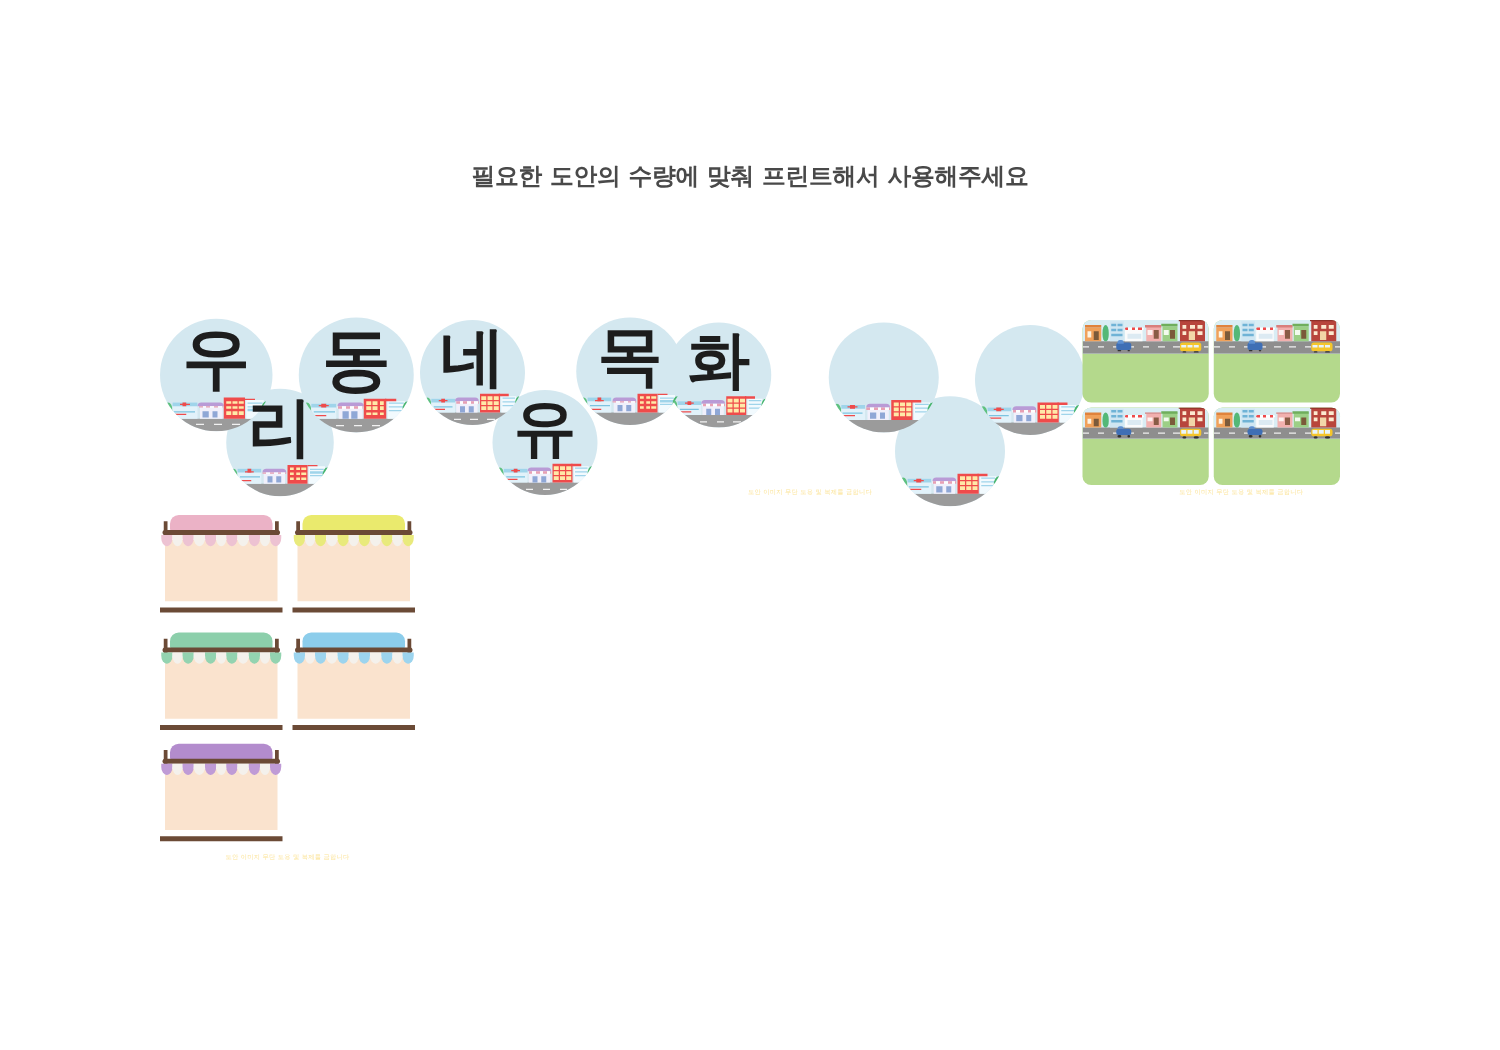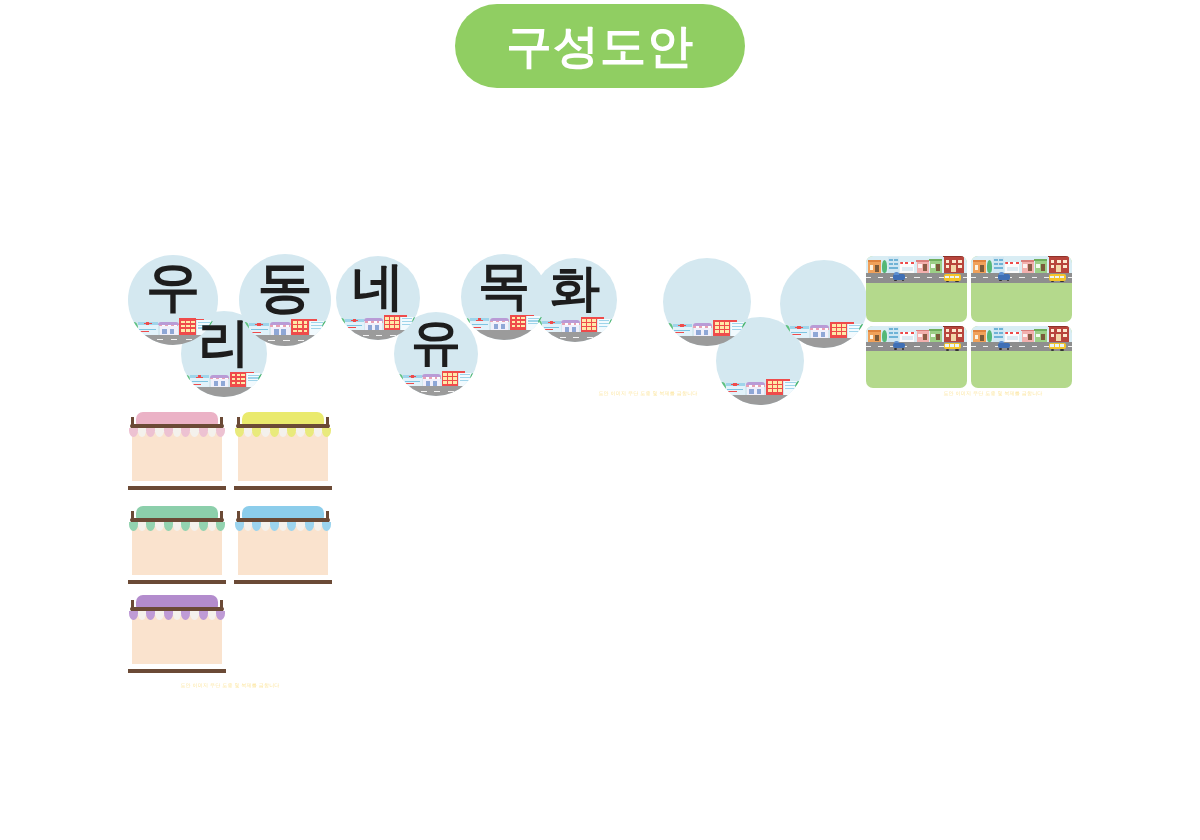--- a/index.html
+++ b/index.html
@@ -199,24 +199,22 @@
     white-space: nowrap;
     opacity: 0.85;
     text-align: center;
   }
 </style>
 </head>
 <body>
 
 <div id="page">
 
-  <div class="title-pill">
-    <span class="title-pill-text">구성도안</span>
-  </div>
-
+
+  <div class="subtitle">필요한 도안의 수량에 맞춰 프린트해서 사용해주세요</div>
 
   <div id="letter-circles">
       <div class="circle-badge" style="left: 128px; top: 255px; width: 90px; height: 90px; background: rgb(212, 232, 240);">
         <div class="mini-city">
     <div class="mc-road"></div>
 
     <div class="mc-b" style="left:3%;width:8%;height:42%;background:#5ec17f;
                 border-radius:50% 50% 40% 40%;"></div>
 
     <div class="mc-b" style="left:11%;width:22%;height:40%;background:#e2f2fa;

